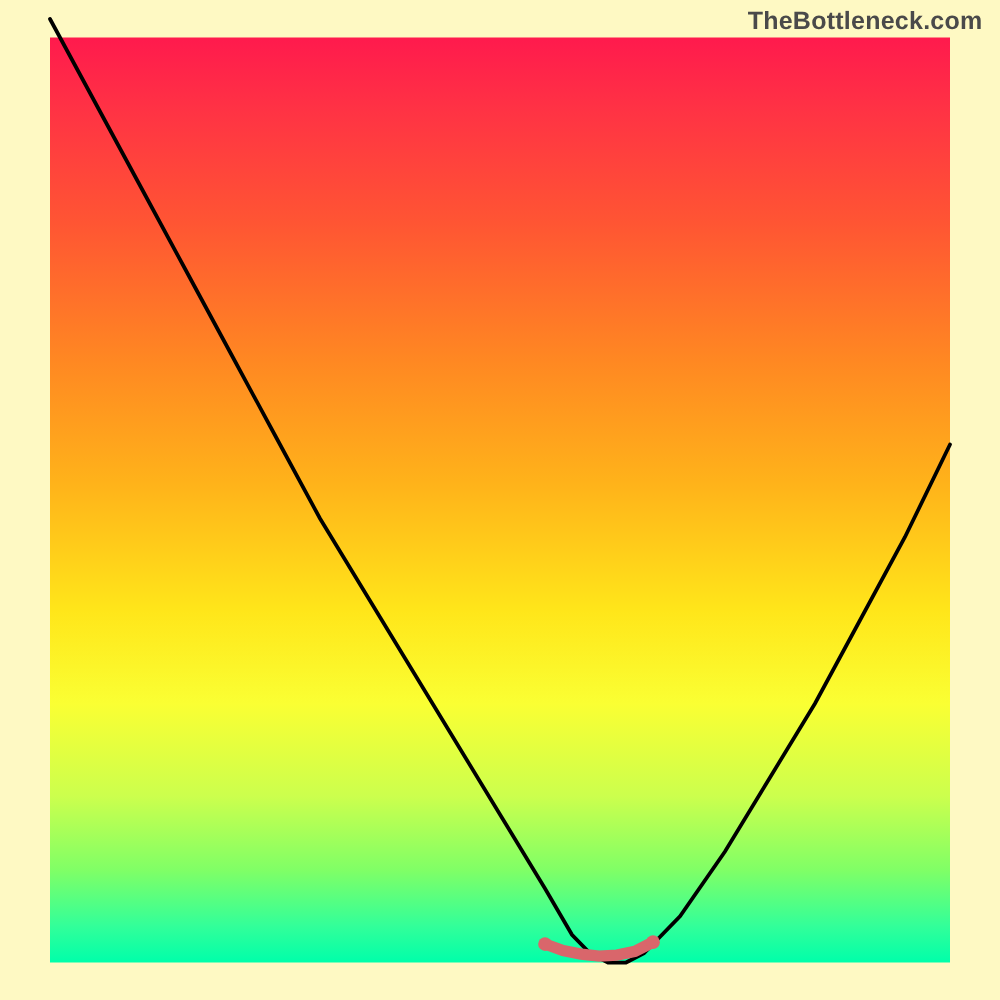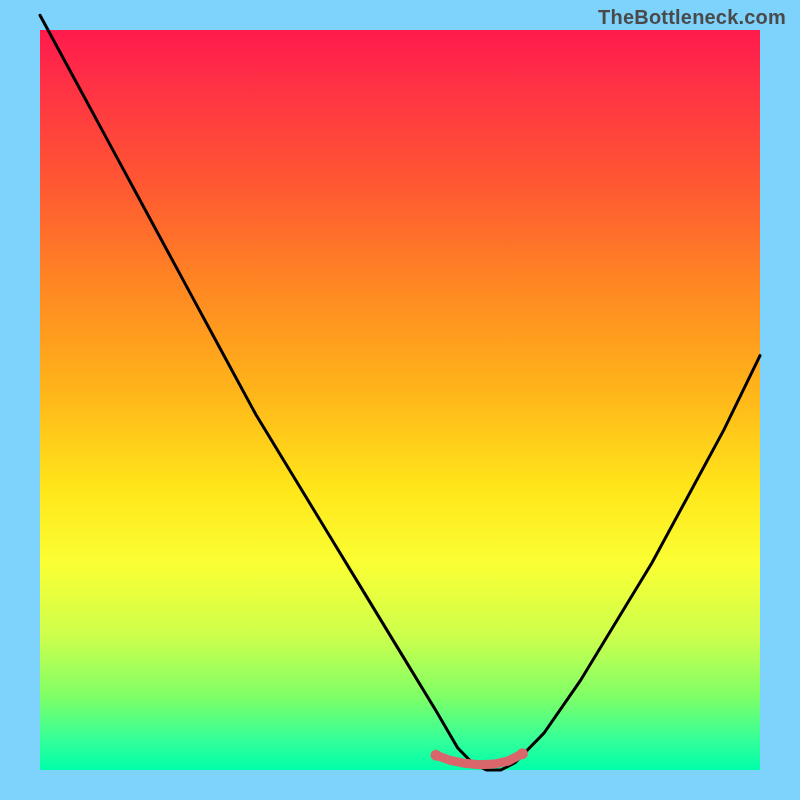--- a/index.html
+++ b/index.html
@@ -8,21 +8,21 @@
     width: 800px;
     height: 800px;
     background: #000;
     overflow: hidden;
     font-family: Arial, Helvetica, sans-serif;
   }
   .frame {
     position: relative;
     width: 800px;
     height: 800px;
-    background: #7dd3fc;
+    background: #fef9c3;
   }
   .plot-area {
     position: absolute;
     left: 40px;
     top: 30px;
     width: 720px;
     height: 740px;
     background: linear-gradient(to bottom,
       #ff1a4d 0%,
       #ff3344 8%,

